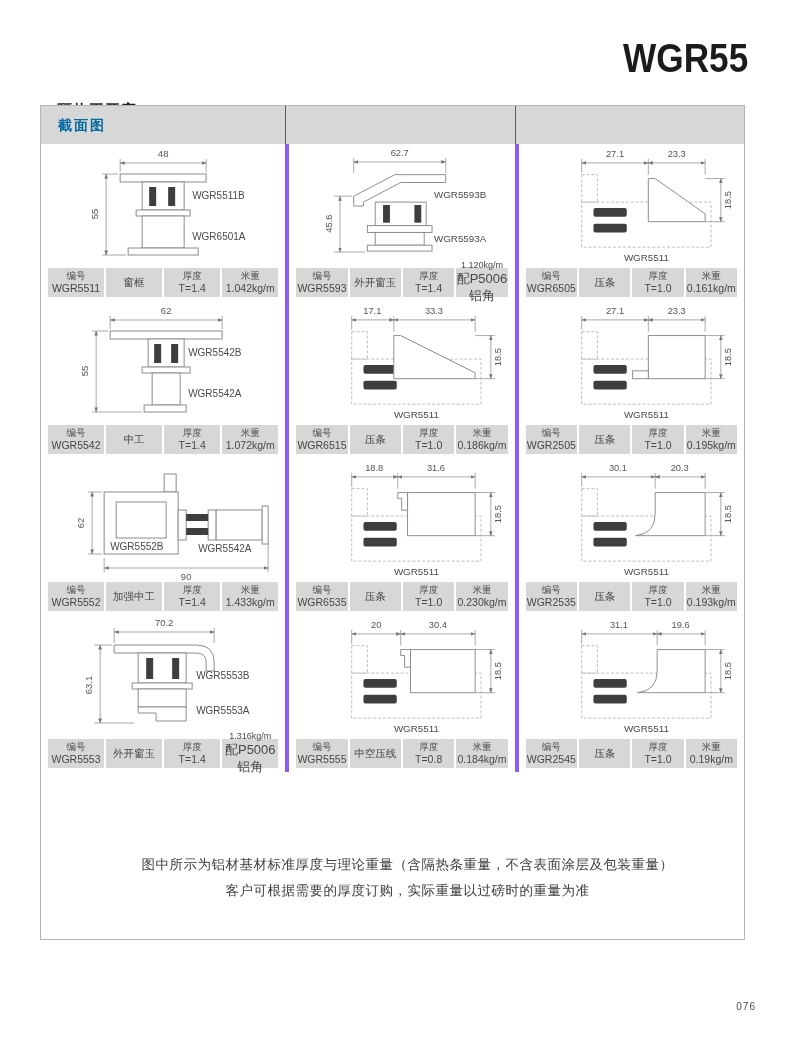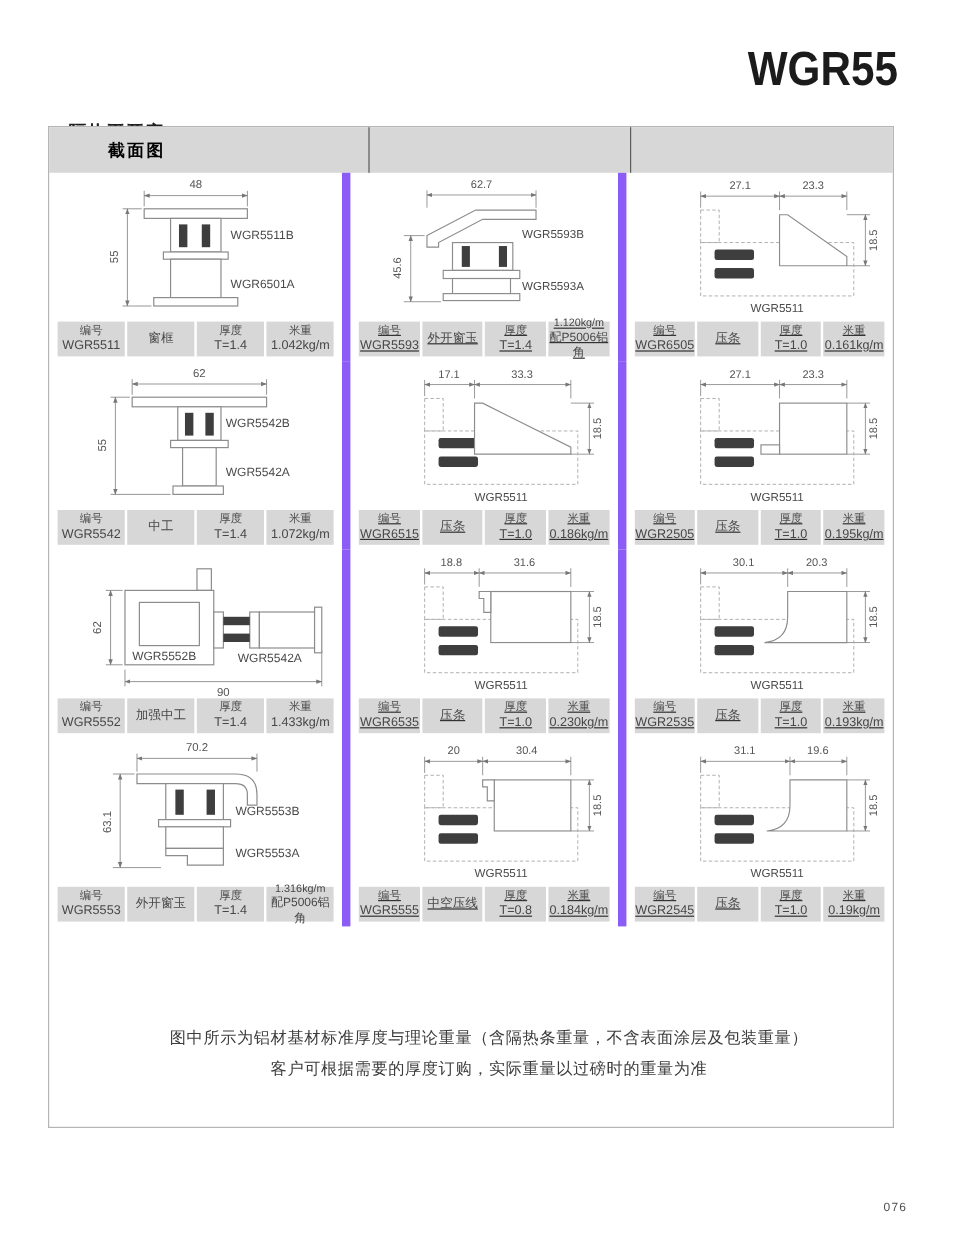--- a/index.html
+++ b/index.html
@@ -3,33 +3,33 @@
 <meta charset="utf-8">
 <style>
   html,body{margin:0;padding:0;background:#fff;}
   body{width:800px;height:1042px;position:relative;font-family:"Liberation Sans","DejaVu Sans",sans-serif;color:#333;overflow:hidden;}
   *{box-sizing:border-box;}
   .cat-title{position:absolute;left:57px;top:53px;font-size:15px;font-weight:bold;color:#1f1f1f;letter-spacing:1px;margin-top:48px;}
   .model-title{position:absolute;right:52px;top:36px;font-size:40px;font-weight:800;color:#1b1b1b;transform:scaleX(.88);transform-origin:100% 50%;letter-spacing:0;}
   .sheet{position:absolute;left:40px;top:105px;width:705px;height:835px;border:1px solid #b5b5b5;background:#fff;}
   .thead{display:flex;height:38px;background:#d7d7d7;}
   .th{height:100%;}
-  .th.c0{width:245px;padding:11px 0 0 17px;font-size:14px;font-weight:bold;color:#000000;letter-spacing:2px;margin-left:32px;}
+  .th.c0{width:245px;padding:11px 0 0 17px;font-size:14px;font-weight:bold;color:#0369a1;letter-spacing:2px;}
   .th.c1,.th.c2{width:230px;border-left:1px solid #5a5a5a;}
   .grow{display:flex;height:157px;}
   .cell{width:230px;display:flex;flex-direction:column;}
   .cell.c0{width:245px;}
-  .cell.c1,.cell.c2{border-left:7px solid #8b5cf6;text-decoration:underline;}
+  .cell.c1,.cell.c2{border-left:4px solid #8b5cf6;}
   svg.draw{display:block;width:100%;height:124px;}
   .info{display:flex;gap:2px;height:29px;margin:0 7px 4px 7px;}
   .ib{flex:1;background:#d7d7d7;display:flex;flex-direction:column;align-items:center;justify-content:center;line-height:1.3;text-align:center;}
   .il{font-size:9.5px;color:#4e4e4e;}
   .iv{font-size:10.5px;color:#474747;}
   .iw1{font-size:9px;color:#474747;text-align:right;}
-  .iw2{font-size:10px;color:#474747;}
+  .iw2{font-size:13px;color:#474747;}
   .notes{padding:80px 0 0 30px;font-size:13.5px;color:#3c3c3c;line-height:1.9;letter-spacing:.5px;text-align:center;}
   .pageno{position:absolute;right:44px;top:1001px;font-size:10px;color:#4c4c4c;letter-spacing:1px;}
   
   .draw .p{fill:#fff;stroke:#8c8c8c;stroke-width:1;}
   .draw .bar{fill:#3e3e3e;stroke:none;}
   .draw .dash{fill:none;stroke:#ababab;stroke-width:.8;stroke-dasharray:3 2;}
   .draw .dim{stroke:#828282;stroke-width:.7;fill:none;}
   .draw text{font-size:9.5px;fill:#555;}
   .draw .lbl{font-size:10px;fill:#4a4a4a;}
 </style>

